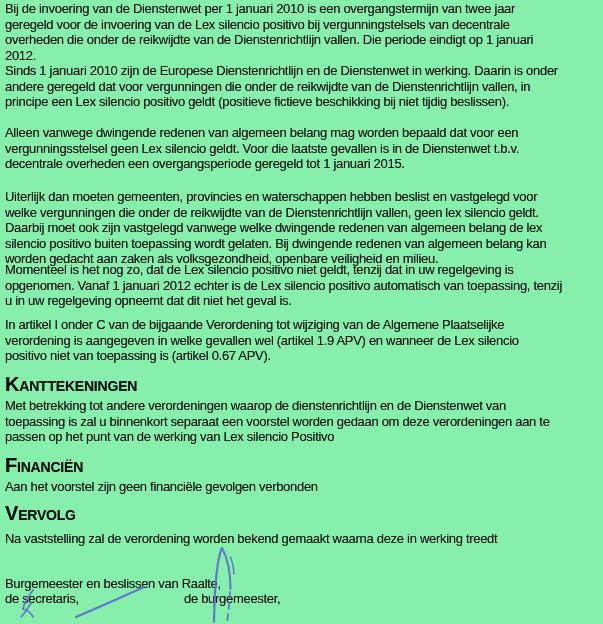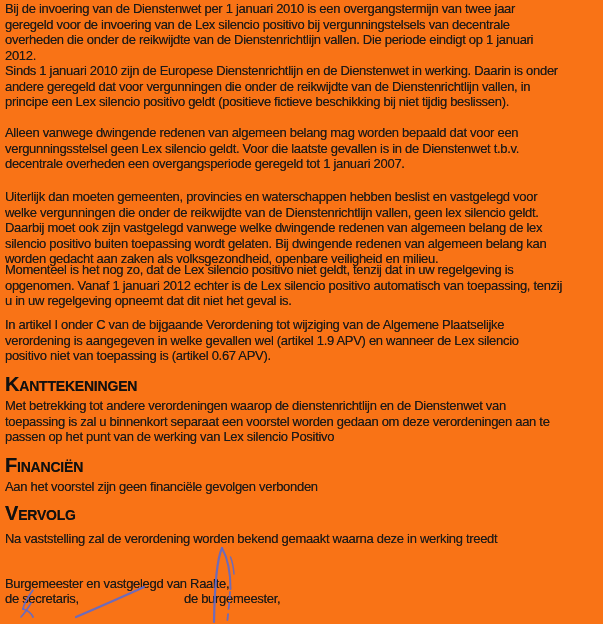--- a/index.html
+++ b/index.html
@@ -4,21 +4,21 @@
 <style>
   html, body {
     margin: 0;
     padding: 0;
     background: #ffffff;
   }
   .page {
     position: relative;
     width: 603px;
     height: 624px;
-    background: #f97316;
+    background: #86efac;
     overflow: hidden;
     font-family: "Liberation Sans", "DejaVu Sans", sans-serif;
     color: #1a1a1a;
   }
   .para {
     position: absolute;
     left: 5px;
     width: 598px;
     margin: 0;
     font-size: 13px;
@@ -72,21 +72,21 @@
 geregeld voor de invoering van de Lex silencio positivo bij vergunningstelsels van decentrale
 overheden die onder de reikwijdte van de Dienstenrichtlijn vallen. Die periode eindigt op 1 januari
 2012.</p>
 
   <p class="para" style="top:63px">Sinds 1 januari 2010 zijn de Europese Dienstenrichtlijn en de Dienstenwet in werking. Daarin is onder
 andere geregeld dat voor vergunningen die onder de reikwijdte van de Dienstenrichtlijn vallen, in
 principe een Lex silencio positivo geldt (positieve fictieve beschikking bij niet tijdig beslissen).</p>
 
   <p class="para" style="top:125px">Alleen vanwege dwingende redenen van algemeen belang mag worden bepaald dat voor een
 vergunningsstelsel geen Lex silencio geldt. Voor die laatste gevallen is in de Dienstenwet t.b.v.
-decentrale overheden een overgangsperiode geregeld tot 1 januari 2007.</p>
+decentrale overheden een overgangsperiode geregeld tot 1 januari 2015.</p>
 
   <p class="para" style="top:189px">Uiterlijk dan moeten gemeenten, provincies en waterschappen hebben beslist en vastgelegd voor
 welke vergunningen die onder de reikwijdte van de Dienstenrichtlijn vallen, geen lex silencio geldt.
 Daarbij moet ook zijn vastgelegd vanwege welke dwingende redenen van algemeen belang de lex
 silencio positivo buiten toepassing wordt gelaten. Bij dwingende redenen van algemeen belang kan
 worden gedacht aan zaken als volksgezondheid, openbare veiligheid en milieu.</p>
 
   <p class="para" style="top:262px">Momenteel is het nog zo, dat de Lex silencio positivo niet geldt, tenzij dat in uw regelgeving is
 opgenomen. Vanaf 1 januari 2012 echter is de Lex silencio positivo automatisch van toepassing, tenzij
 u in uw regelgeving opneemt dat dit niet het geval is.</p>
@@ -102,21 +102,21 @@
 passen op het punt van de werking van Lex silencio Positivo</p>
 
   <h2 class="heading" style="top:458px">Financiën</h2>
 
   <p class="para" style="top:479px">Aan het voorstel zijn geen financiële gevolgen verbonden</p>
 
   <h2 class="heading" style="top:506px">Vervolg</h2>
 
   <p class="para" style="top:531px">Na vaststelling zal de verordening worden bekend gemaakt waarna deze in werking treedt</p>
 
-  <p class="sig-line" style="top:576px; left:5px">Burgemeester en vastgelegd van Raalte,</p>
+  <p class="sig-line" style="top:576px; left:5px">Burgemeester en beslissen van Raalte,</p>
 
   <p class="sig-line" style="top:591px; left:5px">de secretaris,</p>
 
   <p class="sig-line" style="top:591px; left:184px">de burgemeester,</p>
 
   <svg class="ink-overlay" viewBox="0 0 603 624" xmlns="http://www.w3.org/2000/svg">
 
     <path d="M 33 590 C 28 597 24 603 23 609" stroke-width="1.8" stroke="#5a6ad2"></path>
     <path d="M 23 609 C 27 610 31 613 33 617" stroke-width="1.8" stroke="#5a6ad2"></path>
     <path d="M 31 603 C 28 608 25 613 21 617" stroke-width="1.6" stroke="#5a6ad2"></path>

